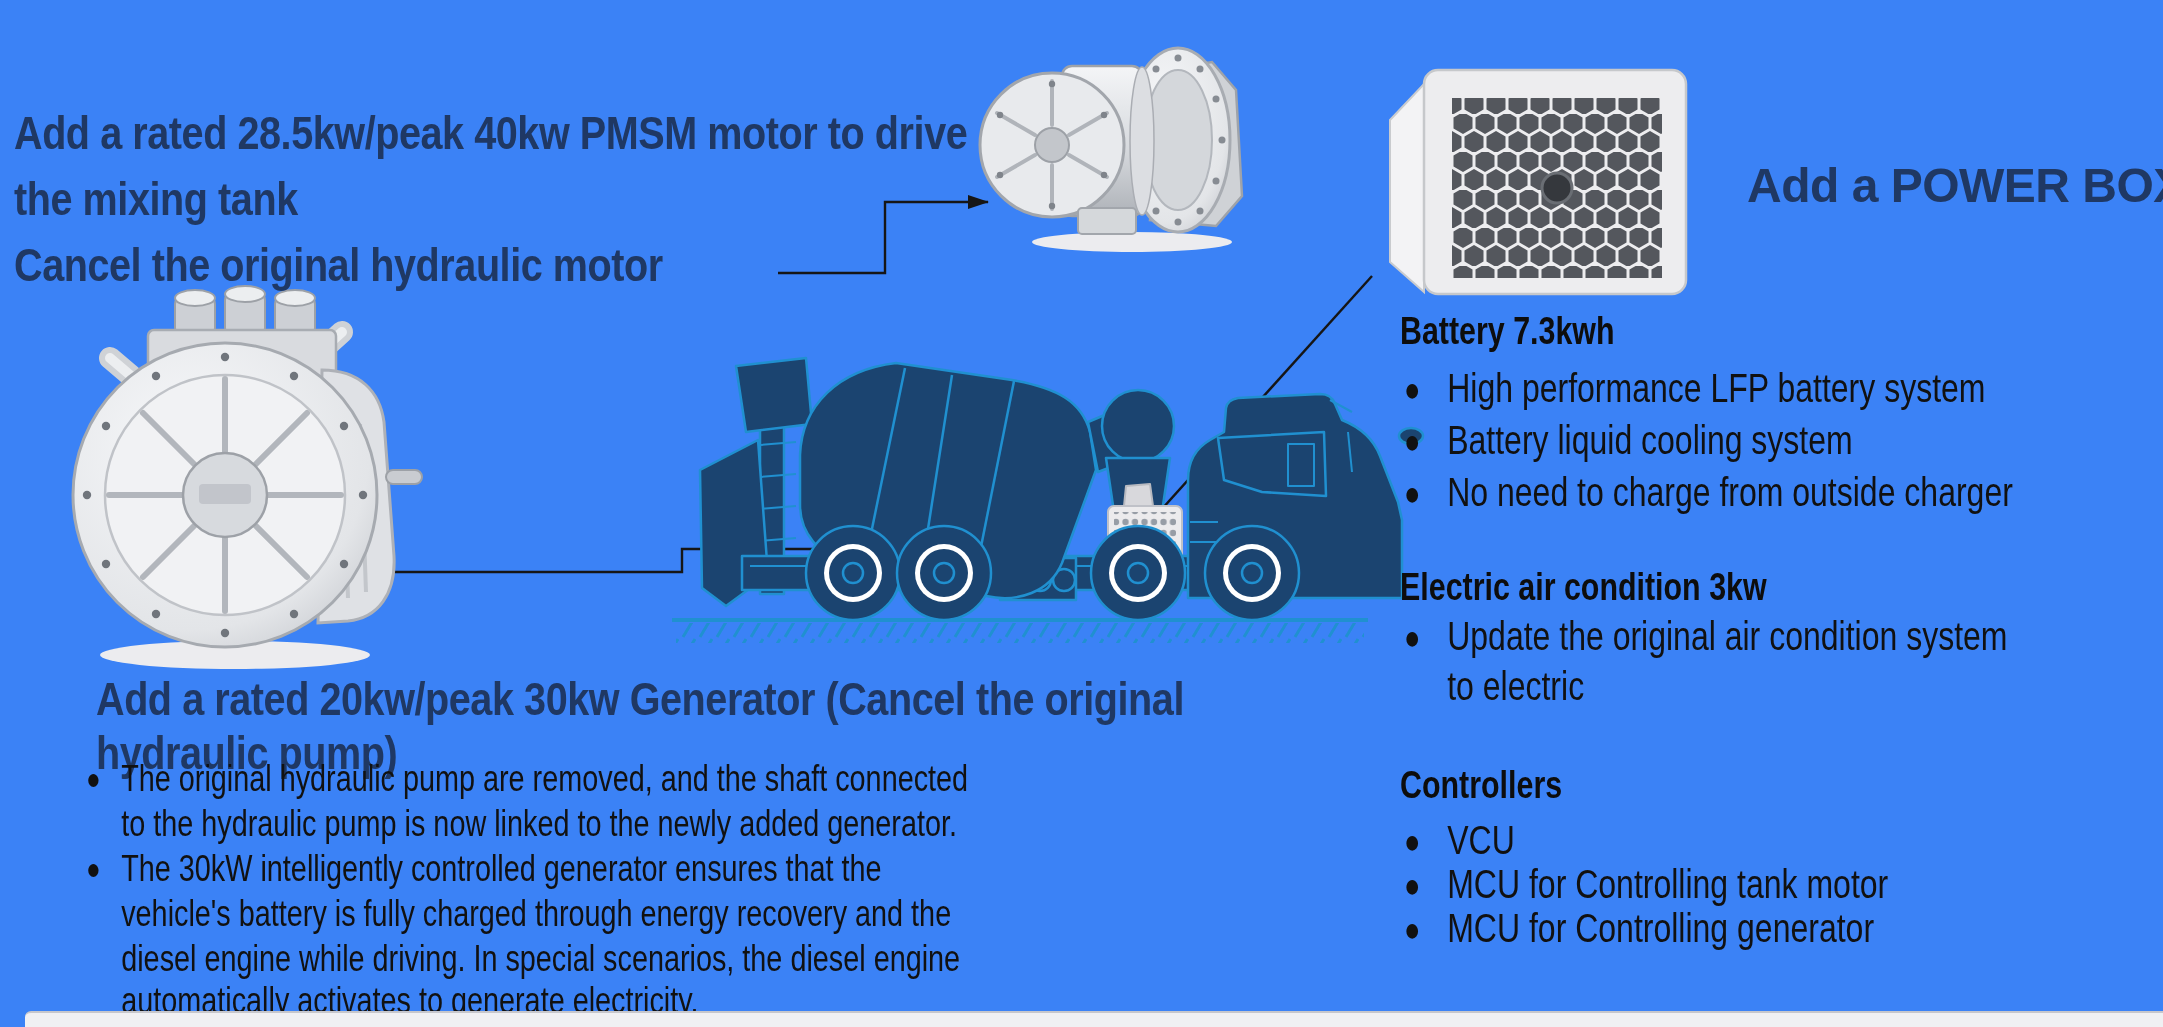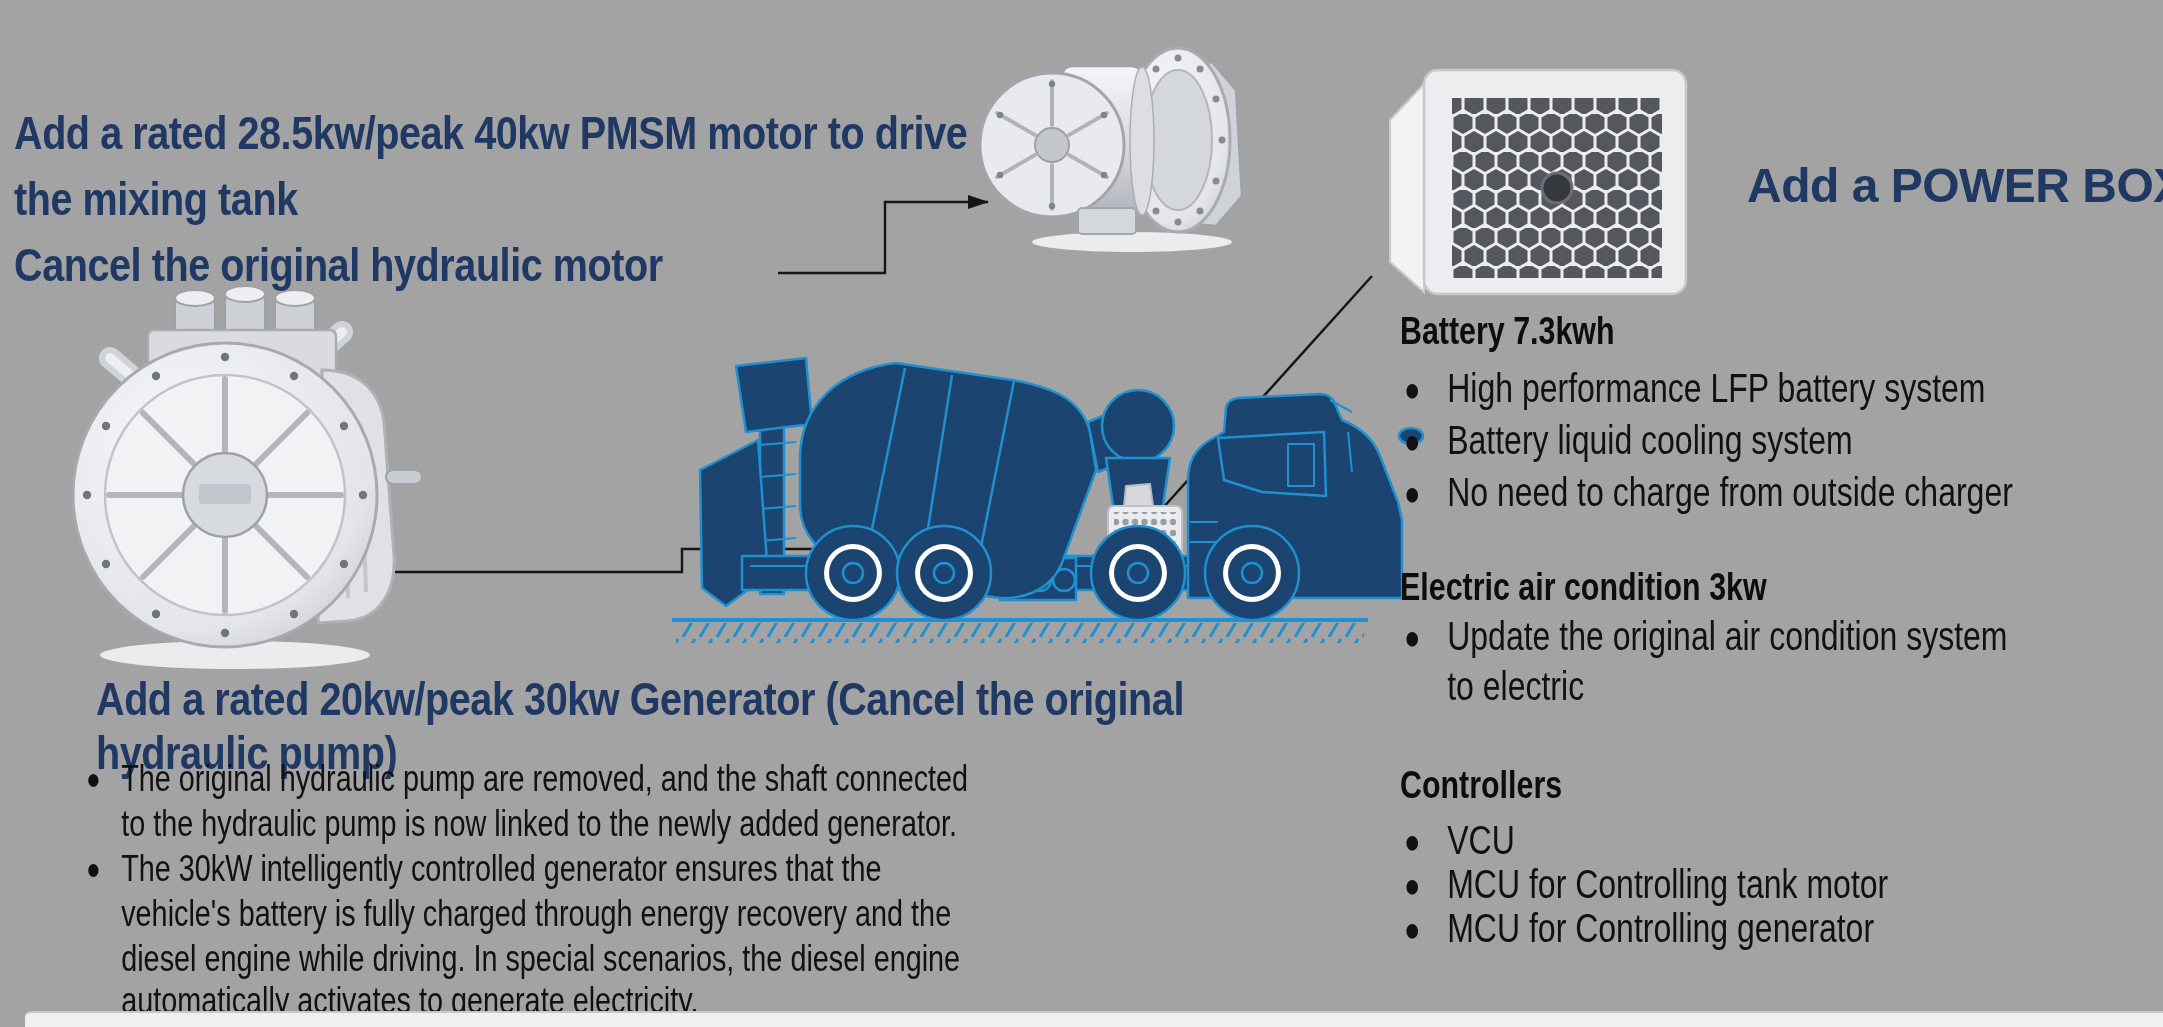--- a/index.html
+++ b/index.html
@@ -1,17 +1,17 @@
 <!DOCTYPE html>
 <html><head>
 <meta charset="utf-8">
 <style>
   html,body{margin:0;padding:0;background:#ffffff;}
   #stage{
-    position:relative;width:2163px;height:1027px;overflow:hidden;background:#a3a3a3;
+    position:relative;width:2163px;height:1027px;overflow:hidden;background:#3b82f6;
     font-family:"Liberation Sans", sans-serif;
   }
   #art{position:absolute;left:0;top:0;}
   .abs{position:absolute;}
   .navy-title{
     color:#1f3864;font-weight:bold;font-size:46px;line-height:54px;white-space:nowrap;
     transform:scaleX(0.86);transform-origin:left top;letter-spacing:-0.5px;
   }
   .pb-title{
     color:#1f3864;font-weight:bold;font-size:48px;white-space:nowrap;letter-spacing:-0.5px;

